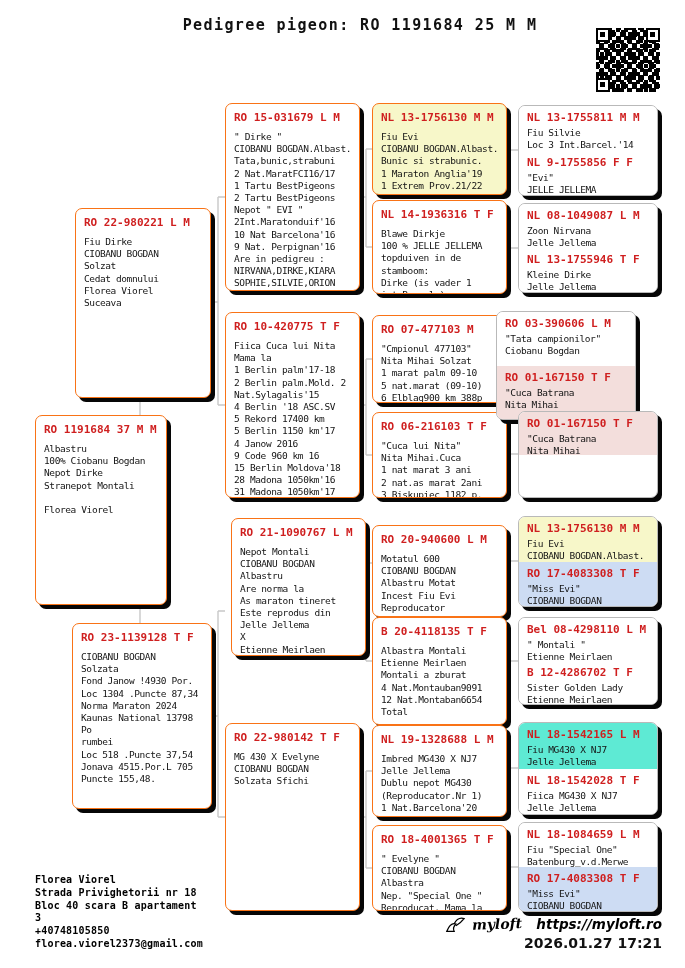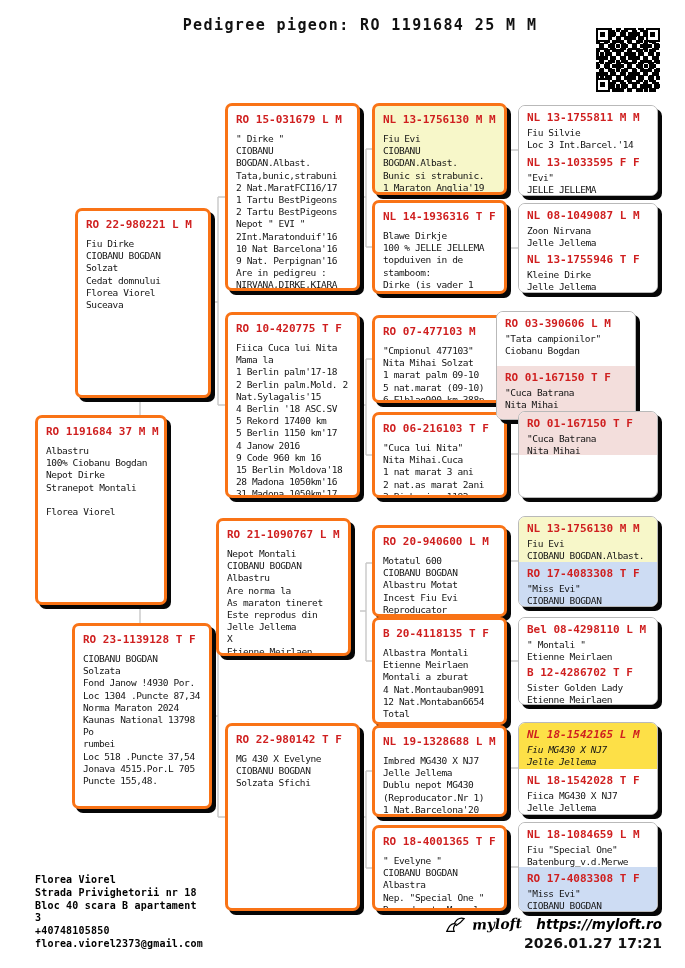--- a/index.html
+++ b/index.html
@@ -1,21 +1,21 @@
 <!DOCTYPE html>
 <html><head>
 <meta charset="utf-8">
 <style>
   html,body{margin:0;padding:0;background:#ffffff;}
   .page{position:relative;width:685px;height:968px;background:#ffffff;overflow:hidden;
         font-family:"DejaVu Sans Mono", monospace;}
   .title{position:absolute;left:35px;top:16px;width:650px;text-align:center;
          font-size:15px;font-weight:bold;letter-spacing:1.4px;color:#111;}
   .connectors{position:absolute;left:0;top:0;z-index:0;}
-  .pbox{position:absolute;background:#fff;border:3px solid #f97316;border-radius:7px;
+  .pbox{position:absolute;background:#fff;border:1px solid #f97316;border-radius:7px;
         box-shadow:4px 4px 0 #060606;box-sizing:border-box;overflow:hidden;
         padding:7px 4px 4px 8px;z-index:2;}
   .ring{color:#cf1f1f;font-weight:bold;font-size:11px;white-space:nowrap;margin-bottom:7px;}
   .body{font-size:9.5px;letter-spacing:-0.4px;line-height:12.2px;color:#141414;
         white-space:pre-wrap;}
   .gbox{position:absolute;background:#fff;border:1px solid #b9b9b9;border-radius:7px;
         box-shadow:4px 4px 0 #060606;box-sizing:border-box;overflow:hidden;z-index:2;padding:0;}
   .gentry{height:50%;box-sizing:border-box;padding:5px 12px 2px 8px;background:#fff;}
   .gentry .ring{margin-bottom:3px;}
   .gbody{font-size:9.5px;letter-spacing:-0.4px;line-height:12px;color:#141414;white-space:pre-wrap;}
@@ -122,21 +122,21 @@
 4 Berlin '18 ASC.SV
 5 Rekord 17400 km
 5 Berlin 1150 km'17
 4 Janow 2016
 9 Code 960 km 16
 15 Berlin Moldova'18
 28 Madona 1050km'16
 31 Madona 1050km'17
 40 Elblag 850 km</div>
   </div>
-  <div class="pbox" style="left:216px;top:518px;width:135px;height:138px">
+  <div class="pbox" style="left:231px;top:518px;width:135px;height:138px">
     <div class="ring">RO 21-1090767 L M</div>
     <div class="body">Nepot Montali
 CIOBANU BOGDAN
 Albastru
 Are norma la
 As maraton tineret
 Este reprodus din
 Jelle Jellema
 X
 Etienne Meirlaen</div>
@@ -220,21 +220,21 @@
 10 Tartu 2 1050</div>
   </div>
 
   <div class="gbox" style="left:518px;top:105px;width:140px;height:91px">
     <div class="gentry" style="background-color: rgb(255, 255, 255);">
       <div class="ring">NL 13-1755811 M M</div>
       <div class="gbody">Fiu Silvie
 Loc 3 Int.Barcel.'14</div>
     </div>
     <div class="gentry" style="background-color: rgb(255, 255, 255);">
-      <div class="ring">NL 13-1033595 F F</div>
+      <div class="ring">NL 9-1755856 F F</div>
       <div class="gbody">"Evi"
 JELLE JELLEMA</div>
     </div>
   </div>
   <div class="gbox" style="left:518px;top:203px;width:140px;height:90px">
     <div class="gentry" style="background-color: rgb(255, 255, 255);">
       <div class="ring">NL 08-1049087 L M</div>
       <div class="gbody">Zoon Nirvana
 Jelle Jellema</div>
     </div>
@@ -281,21 +281,21 @@
       <div class="gbody">" Montali "
 Etienne Meirlaen</div>
     </div>
     <div class="gentry" style="background-color: rgb(255, 255, 255);">
       <div class="ring">B 12-4286702 T F</div>
       <div class="gbody">Sister Golden Lady
 Etienne Meirlaen</div>
     </div>
   </div>
   <div class="gbox" style="left:518px;top:722px;width:140px;height:93px">
-    <div class="gentry" style="background-color: #fde047; font-style: italic;">
+    <div class="gentry" style="background-color: #5eead4;">
       <div class="ring">NL 18-1542165 L M</div>
       <div class="gbody">Fiu MG430 X NJ7
 Jelle Jellema</div>
     </div>
     <div class="gentry" style="background-color: rgb(255, 255, 255);">
       <div class="ring">NL 18-1542028 T F</div>
       <div class="gbody">Fiica MG430 X NJ7
 Jelle Jellema</div>
     </div>
   </div>

